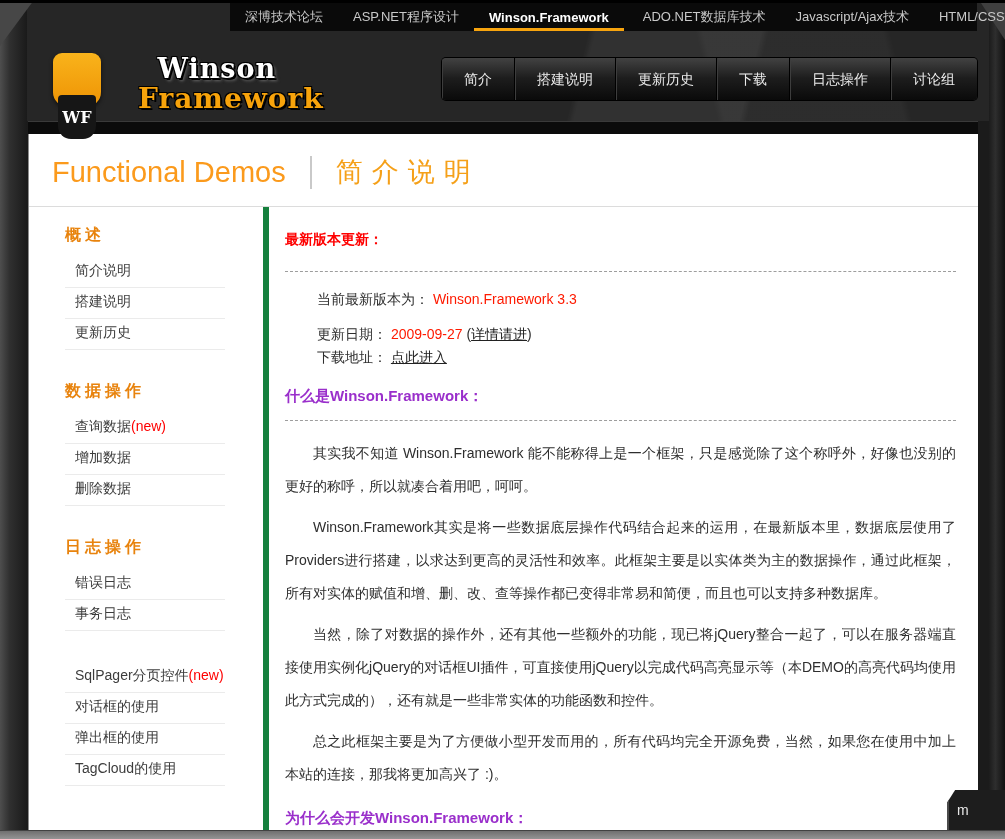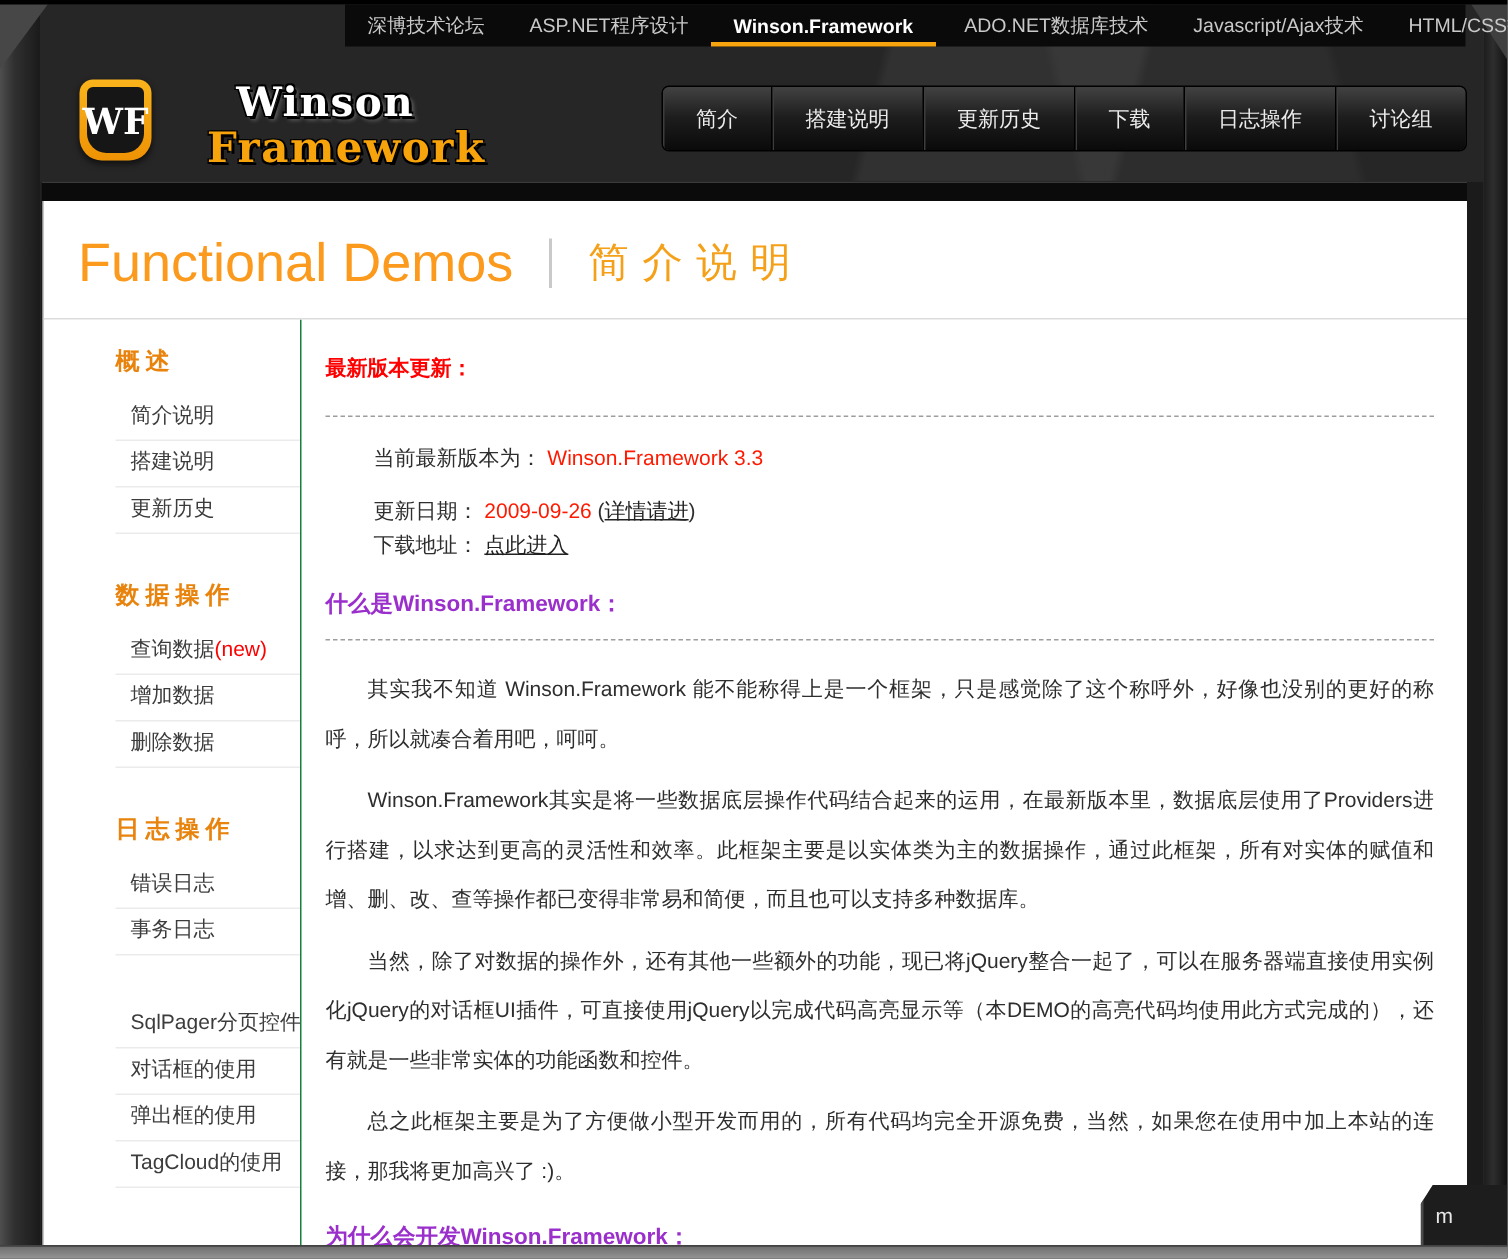--- a/index.html
+++ b/index.html
@@ -35,50 +35,50 @@
   .tab { display:flex; align-items:center; padding:0 15px; color:#c9c9c9; font-size:13px; cursor:pointer; white-space:nowrap; }
   .tab.active { color:#fff; font-weight:bold; box-shadow:inset 0 -3px 0 #f7a40e;text-align:center; }
   .tab-divider { width:1px; background:#4a4a4a; margin:5px 2px; }
 
   
   .logo { position:absolute; left:53px; top:53px; display:flex; z-index:29; cursor:pointer; }
   .logo-badge { width:48px; height:54px; background:linear-gradient(#f9b31b,#ee9304); border-radius:9px 9px 15px 15px;
     padding:5px; box-shadow:0 2px 4px rgba(0,0,0,.6); }
   .logo-badge-inner { width:100%; height:100%; background:#161616; border-radius:4px 4px 13px 13px;
     display:flex; align-items:center; justify-content:center; color:#fff;
-    font-family:"DejaVu Serif","Liberation Serif",serif; font-weight:bold; font-size:24px; }
+    font-family:"DejaVu Serif","Liberation Serif",serif; font-weight:bold; font-size:16px;margin-top:37px; }
   .logo-text { margin-left:9px; font-family:"DejaVu Serif","Liberation Serif",serif; font-weight:bold; line-height:1; padding-top:2px;text-align:center; }
   .logo-line1 { color:#fff; font-size:27px; letter-spacing:1px;
     text-shadow:2px 2px 0 #000, -1px -1px 0 #000, 1px -1px 0 #000, -1px 1px 0 #000, 3px 3px 3px rgba(120,120,120,.8); }
   .logo-line2 { color:#f7a30b; font-size:28px; letter-spacing:1px; margin:3px 0 0 28px;
     text-shadow:2px 2px 0 #000, -1px -1px 0 #000, 1px -1px 0 #000, -1px 1px 0 #000; }
 
   
   .main-nav { position:absolute; right:28px; top:58px; display:flex; z-index:29; border-radius:4px; overflow:hidden;
     box-shadow:0 0 0 1px #000; }
   .nav-btn { height:42px; line-height:42px; padding:0 22px; color:#ececec; font-size:14px; cursor:pointer; white-space:nowrap;
     background:linear-gradient(180deg,#424242 0%,#1d1d1d 48%,#0a0a0a 100%);
     border-right:1px solid #000; box-shadow:inset 1px 0 0 #3d3d3d; }
   .nav-btn:last-child { border-right:none; }
 
   
   .content { position:absolute; left:28px; top:121px; width:950px; bottom:9px; z-index:10; display:flex; flex-direction:column; }
   .content-topbar { height:13px; background:#0b0b0b; border-top:1px solid #3a3a3a; flex:none; }
   .content-body { flex:1; background:#fff; overflow:hidden; display:flex; flex-direction:column; border-left:1px solid #8d8d8d; }
 
   .title-row { display:flex; align-items:center; padding:20px 0 16px 23px; flex:none; }
-  .title-en { color:#fb9a1c; font-size:36px; }
+  .title-en { color:#fb9a1c; font-size:29px; }
   .title-sep { width:2px; height:33px; background:#c9c9c9; margin:0 24px; }
   .title-zh { color:#f5a019; font-size:27px; font-family:"DejaVu Serif","Liberation Serif",serif; letter-spacing:9px; }
   .title-hr { border-top:1px solid #dcdcdc; flex:none; }
 
   .columns { flex:1; display:flex; overflow:hidden; }
 
   
-  .sidebar { width:172px; flex:none; border-right:1px solid #15803d; padding:18px 0 0 48px; overflow:hidden; }
+  .sidebar { width:240px; flex:none; border-right:6px solid #15803d; padding:18px 0 0 36px; overflow:hidden; }
   .side-section { margin-bottom:31px; }
   .side-title { color:#e8830d; font-size:16px; font-weight:bold; letter-spacing:4px; margin-bottom:11px;
     font-family:"DejaVu Serif","Liberation Serif",serif; }
   .side-list { list-style:none; width:160px; }
   .side-item { padding:5px 0 7px 10px; border-bottom:1px solid #ebebeb; font-size:14px; color:#3c3c3c; cursor:pointer; white-space:nowrap; }
   .side-badge { color:#fe0000; }
 
   
   .main-col { flex:1; padding:14px 22px 0 16px; overflow:hidden; font-size:14px; color:#2e2e2e; }
   .red-heading { color:#fe0000; font-weight:bold; font-size:14px; margin:10px 0 22px; }
@@ -190,21 +190,21 @@
         <div class="main-col">
           <div class="red-heading">最新版本更新：</div>
           <div class="dash"></div>
           <div class="meta">
             <div class="meta-line spaced">
               <span>当前最新版本为：</span>
               <span class="red">Winson.Framework 3.3</span>
             </div>
             <div class="meta-line">
               <span>更新日期：</span>
-              <span class="red">2009-09-26</span>
+              <span class="red">2009-09-27</span>
               <span> (</span><a class="meta-link">详情请进</a><span>)</span>
             </div>
             <div class="meta-line">
               <span>下载地址：</span>
               <a class="meta-link">点此进入</a>
             </div>
           </div>
           <div id="sections-host">
               <div class="article-section">
     <div class="purple-heading">什么是Winson.Framework：</div>

